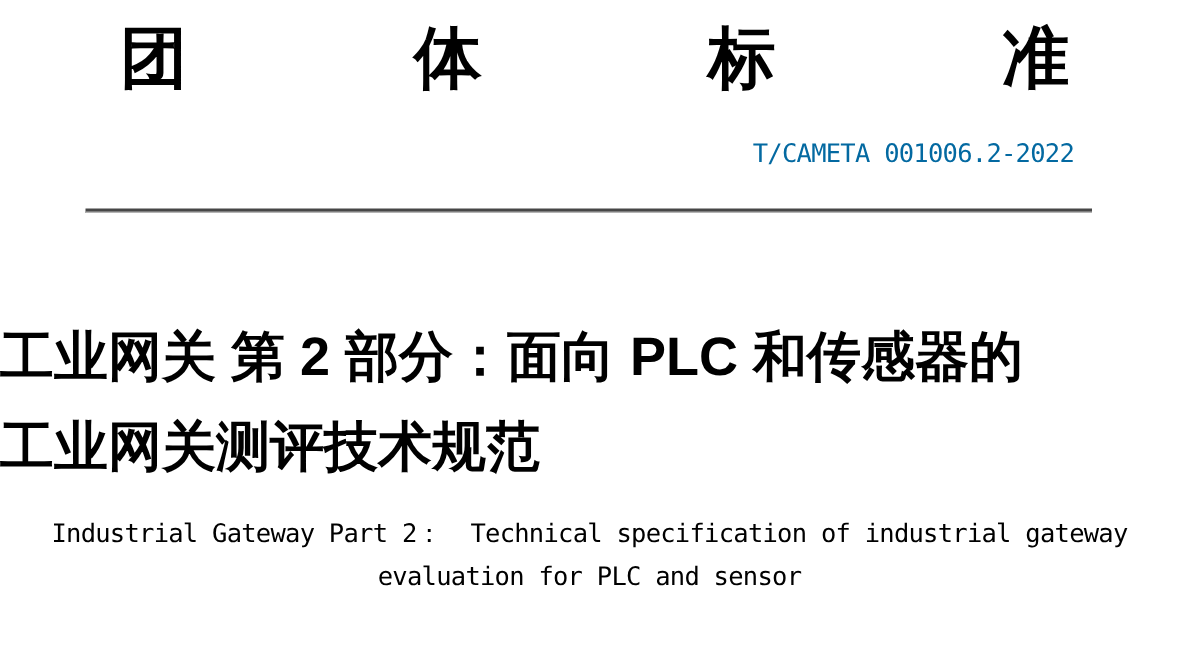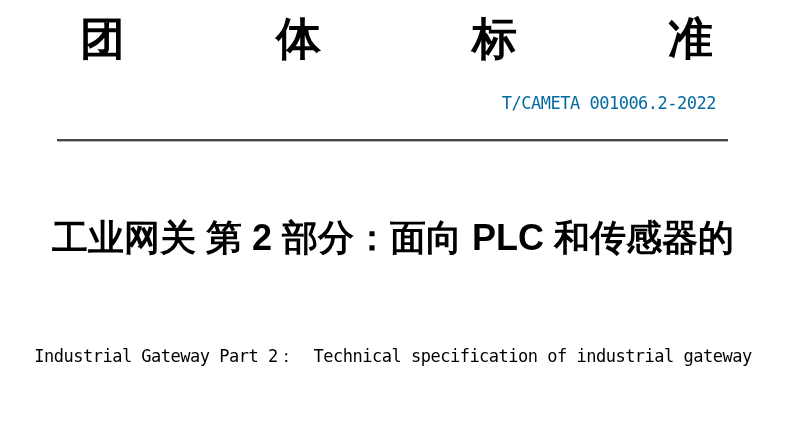--- a/index.html
+++ b/index.html
@@ -55,21 +55,21 @@
     background: #474747;
     border-bottom: 1px solid #b5b5b5;
   }
 
   
   .cn-title {
     position: absolute;
     top: 208px;
     left: 0;
     right: 0;
-    text-align: center;
+    text-align: left;
     font-family: "Liberation Sans", "DejaVu Sans", sans-serif;
     font-weight: bold;
     font-size: 36px;
     line-height: 60px;
     color: #000000;
   }
   .cn-title .line { white-space: pre; }
 
   
   .en-title {
@@ -97,19 +97,21 @@
     <span class="hchar">标</span>
     <span class="hchar">准</span>
   </div>
 
   <div class="std-number">T/CAMETA 001006.2-2022</div>
 
   <div class="divider"></div>
 
   <div class="cn-title">
     <div class="line">工业网关 第 2 部分：面向 PLC 和传感器的</div>
+    <div class="line">工业网关测评技术规范</div>
   </div>
 
   <div class="en-title">
     <div class="line">Industrial Gateway Part 2：  Technical specification of industrial gateway</div>
+    <div class="line">evaluation for PLC and sensor</div>
   </div>
 
 </div>
 
 </body></html>

